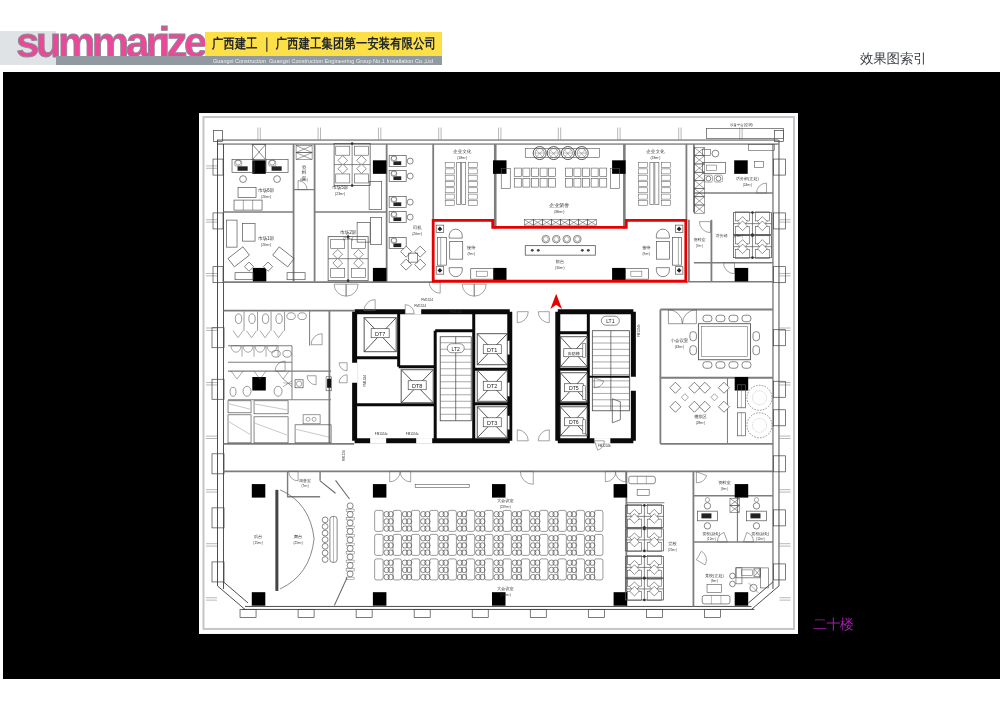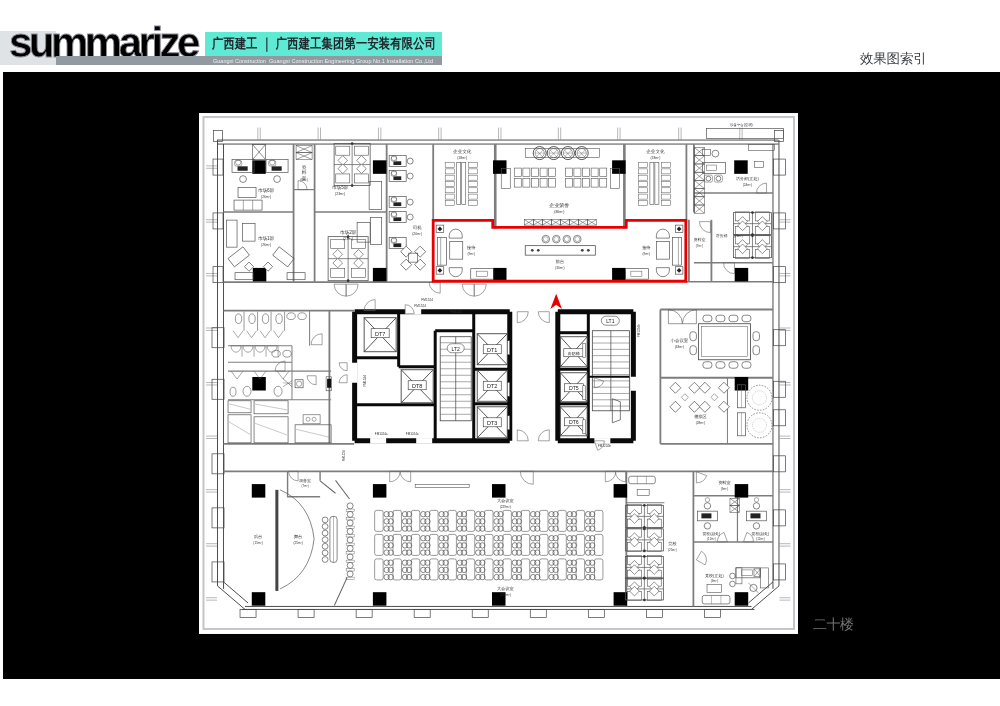--- a/index.html
+++ b/index.html
@@ -1,26 +1,26 @@
 <!DOCTYPE html>
 <html><head><meta charset="utf-8"><title>效果图索引</title>
 <style>
 html,body{margin:0;padding:0;background:#fff;width:1000px;height:706px;overflow:hidden;}
 body{font-family:"Liberation Sans",sans-serif;position:relative;}
 #logobox{position:absolute;left:0;top:31px;width:56px;height:34px;background:#dfe3e6;}
-#sum{position:absolute;left:9px;top:18.5px;font-size:42px;font-weight:bold;color:#000000;letter-spacing:-3.5px;text-align:right;-webkit-text-stroke:0.9px #8a8a92;}
+#sum{position:absolute;left:16px;top:18.5px;font-size:42px;font-weight:bold;color:#ec4899;letter-spacing:-3.5px;text-align:right;-webkit-text-stroke:0.9px #8a8a92;}
 #band{position:absolute;left:56px;top:55.5px;width:386px;height:9.5px;background:#9199a1;}
-#cnbar{position:absolute;left:205px;top:32px;width:237px;height:23.5px;background:#5eead4;color:#23272e;font-size:13.5px;font-weight:bold;line-height:24.5px;white-space:nowrap;}
+#cnbar{position:absolute;left:205px;top:32px;width:237px;height:23.5px;background:#fde047;color:#23272e;font-size:13.5px;font-weight:bold;line-height:24.5px;white-space:nowrap;}
 #cnbar span{display:inline-block;margin-left:7px;letter-spacing:0.3px;transform:scaleX(0.83);transform-origin:0 50%;}
 #enbar{position:absolute;left:205px;top:55.5px;width:237px;height:9.5px;background:#9199a1;color:#f0f0f0;font-size:5.5px;line-height:10px;white-space:nowrap;overflow:hidden;}
 #en2{position:absolute;left:64px;top:0;letter-spacing:0.05px;}
 #title{position:absolute;left:860px;top:42px;font-size:13.5px;color:#3a3e42;letter-spacing:-0.2px;margin-top:8px;}
 #black{position:absolute;left:3px;top:72px;width:997px;height:606.5px;background:#000;}
 #plan{position:absolute;left:199px;top:112.5px;}
-#floor{position:absolute;left:813px;top:616px;font-size:14px;color:#737373;letter-spacing:-0.5px;}
+#floor{position:absolute;left:813px;top:616px;font-size:14px;color:#a21caf;letter-spacing:-0.5px;}
 </style></head>
 <body>
 <div id="logobox"></div>
 <div id="sum">summarize</div>
 <div id="band"></div>
 <div id="black"></div>
 <div id="cnbar"><span>广西建工 ｜ 广西建工集团第一安装有限公司</span></div>
 <div id="enbar"><span style="margin-left:8px">Guangxi Construction</span><span id="en2">Guangxi Construction Engineering Group No.1 Installation Co.,Ltd</span></div>
 <div id="title">效果图索引</div>
 <svg id="plan" width="599" height="521" viewBox="199 112.5 598.5 520.5">

